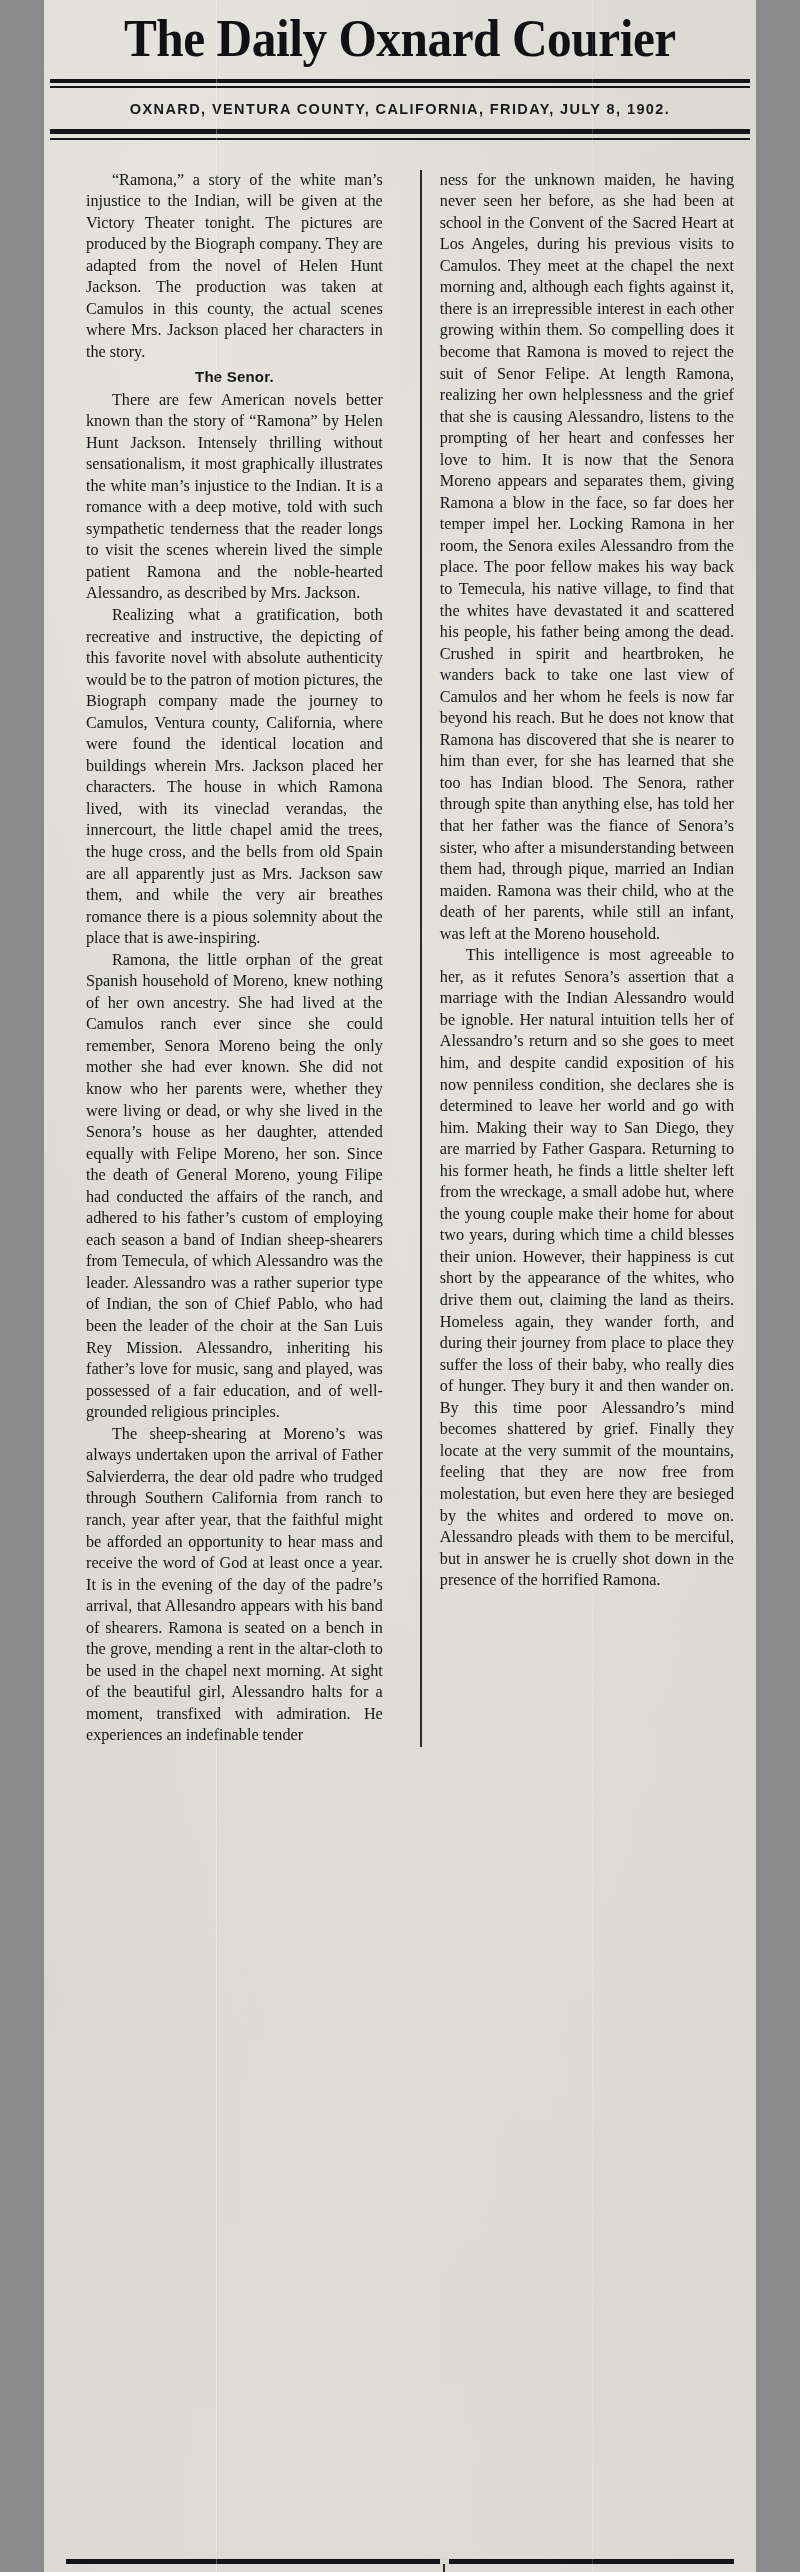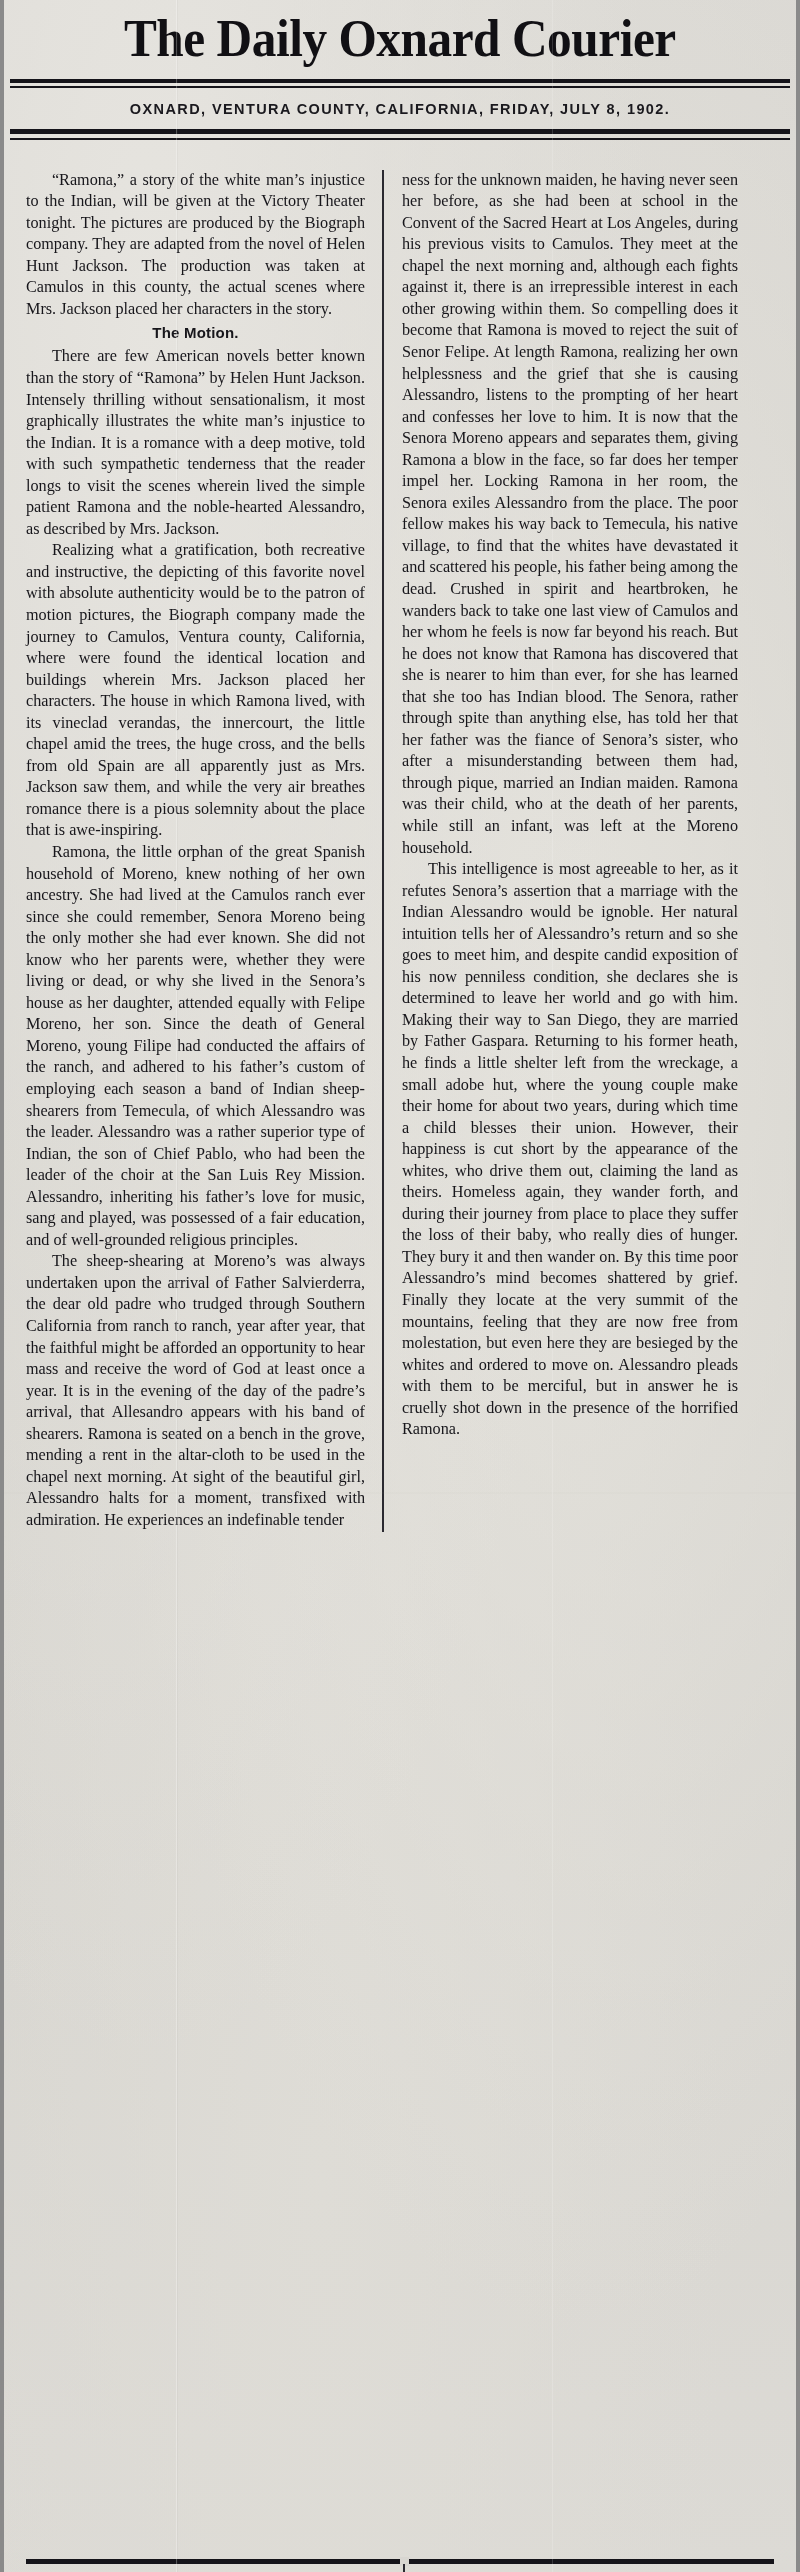--- a/index.html
+++ b/index.html
@@ -3,21 +3,21 @@
 <meta charset="utf-8">
 <title>The Daily Oxnard Courier</title>
 <style>
   html, body {
     margin: 0;
     padding: 0;
     background: #8a8a8a;
   }
   #page {
     position: relative;
-    width: 792px;
+    width: 712px;
     height: 2572px;
     margin: 0 auto;
     background: #d8d6d1;
     background-image:
       radial-gradient(ellipse at 18% 12%, #e6e4df 0%, rgba(230,228,223,0) 55%),
       radial-gradient(ellipse at 72% 40%, #e4e2dc 0%, rgba(228,226,220,0) 60%),
       radial-gradient(ellipse at 40% 85%, #dedcd6 0%, rgba(222,220,214,0) 60%),
       linear-gradient(175deg, #dbd9d4 0%, #d4d2cc 45%, #dcdad5 100%);
     overflow: hidden;
     font-family: "Liberation Serif", "DejaVu Serif", serif;
@@ -116,20 +116,21 @@
 
   
   .body-wrap {
     display: flex;
     padding: 30px 22px 0 22px;
     gap: 0;
   }
   .col {
     width: 356px;
     box-sizing: border-box;
+    margin-left: 20px;
   }
   .col-left  { padding-right: 17px; }
   .col-right { padding-left: 18px; border-left: 2px solid #2a2930; }
 
   .col p {
     margin: 0;
     font-family: "Liberation Serif", "DejaVu Serif", serif;
     font-size: 16.2px;
     line-height: 21.55px;
     text-align: justify;
@@ -188,21 +189,21 @@
   <div class="dateline">OXNARD, VENTURA COUNTY, CALIFORNIA, FRIDAY, JULY 8, 1902.</div>
 
   <div class="rule-head-thick"></div>
   <div class="rule-head-thin"></div>
 
 
   <div class="body-wrap">
 
     <div class="col col-left">
       <p>“Ramona,” a story of the white man’s injustice to the Indian, will be given at the Victory Theater tonight. The pictures are produced by the Biograph company. They are adapted from the novel of Helen Hunt Jackson. The production was taken at Camulos in this county, the actual scenes where Mrs. Jackson placed her characters in the story.</p>
-      <p class="subhead">The Motion.</p>
+      <p class="subhead">The Senor.</p>
       <p>There are few American novels better known than the story of “Ramona” by Helen Hunt Jackson. Intensely thrilling without sensationalism, it most graphically illustrates the white man’s injustice to the Indian. It is a romance with a deep motive, told with such sympathetic tenderness that the reader longs to visit the scenes wherein lived the simple patient Ramona and the noble-hearted Alessandro, as described by Mrs. Jackson.</p>
       <p>Realizing what a gratification, both recreative and instructive, the depicting of this favorite novel with absolute authenticity would be to the patron of motion pictures, the Biograph company made the journey to Camulos, Ventura county, California, where were found the identical location and buildings wherein Mrs. Jackson placed her characters. The house in which Ramona lived, with its vineclad verandas, the innercourt, the little chapel amid the trees, the huge cross, and the bells from old Spain are all apparently just as Mrs. Jackson saw them, and while the very air breathes romance there is a pious solemnity about the place that is awe-inspiring.</p>
       <p>Ramona, the little orphan of the great Spanish household of Moreno, knew nothing of her own ancestry. She had lived at the Camulos ranch ever since she could remember, Senora Moreno being the only mother she had ever known. She did not know who her parents were, whether they were living or dead, or why she lived in the Senora’s house as her daughter, attended equally with Felipe Moreno, her son. Since the death of General Moreno, young Filipe had conducted the affairs of the ranch, and adhered to his father’s custom of employing each season a band of Indian sheep-shearers from Temecula, of which Alessandro was the leader. Alessandro was a rather superior type of Indian, the son of Chief Pablo, who had been the leader of the choir at the San Luis Rey Mission. Alessandro, inheriting his father’s love for music, sang and played, was possessed of a fair education, and of well-grounded religious principles.</p>
       <p>The sheep-shearing at Moreno’s was always undertaken upon the arrival of Father Salvierderra, the dear old padre who trudged through Southern California from ranch to ranch, year after year, that the faithful might be afforded an opportunity to hear mass and receive the word of God at least once a year. It is in the evening of the day of the padre’s arrival, that Allesandro appears with his band of shearers. Ramona is seated on a bench in the grove, mending a rent in the altar-cloth to be used in the chapel next morning. At sight of the beautiful girl, Alessandro halts for a moment, transfixed with admiration. He experiences an indefinable tender</p>
     </div>
 
     <div class="col col-right">
       <p class="noindent" style="text-indent:0">ness for the unknown maiden, he having never seen her before, as she had been at school in the Convent of the Sacred Heart at Los Angeles, during his previous visits to Camulos. They meet at the chapel the next morning and, although each fights against it, there is an irrepressible interest in each other growing within them. So compelling does it become that Ramona is moved to reject the suit of Senor Felipe. At length Ramona, realizing her own helplessness and the grief that she is causing Alessandro, listens to the prompting of her heart and confesses her love to him. It is now that the Senora Moreno appears and separates them, giving Ramona a blow in the face, so far does her temper impel her. Locking Ramona in her room, the Senora exiles Alessandro from the place. The poor fellow makes his way back to Temecula, his native village, to find that the whites have devastated it and scattered his people, his father being among the dead. Crushed in spirit and heartbroken, he wanders back to take one last view of Camulos and her whom he feels is now far beyond his reach. But he does not know that Ramona has discovered that she is nearer to him than ever, for she has learned that she too has Indian blood. The Senora, rather through spite than anything else, has told her that her father was the fiance of Senora’s sister, who after a misunderstanding between them had, through pique, married an Indian maiden. Ramona was their child, who at the death of her parents, while still an infant, was left at the Moreno household.</p>
       <p>This intelligence is most agreeable to her, as it refutes Senora’s assertion that a marriage with the Indian Alessandro would be ignoble. Her natural intuition tells her of Alessandro’s return and so she goes to meet him, and despite candid exposition of his now penniless condition, she declares she is determined to leave her world and go with him. Making their way to San Diego, they are married by Father Gaspara. Returning to his former heath, he finds a little shelter left from the wreckage, a small adobe hut, where the young couple make their home for about two years, during which time a child blesses their union. However, their happiness is cut short by the appearance of the whites, who drive them out, claiming the land as theirs. Homeless again, they wander forth, and during their journey from place to place they suffer the loss of their baby, who really dies of hunger. They bury it and then wander on. By this time poor Alessandro’s mind becomes shattered by grief. Finally they locate at the very summit of the mountains, feeling that they are now free from molestation, but even here they are besieged by the whites and ordered to move on. Alessandro pleads with them to be merciful, but in answer he is cruelly shot down in the presence of the horrified Ramona.</p>
     </div>

